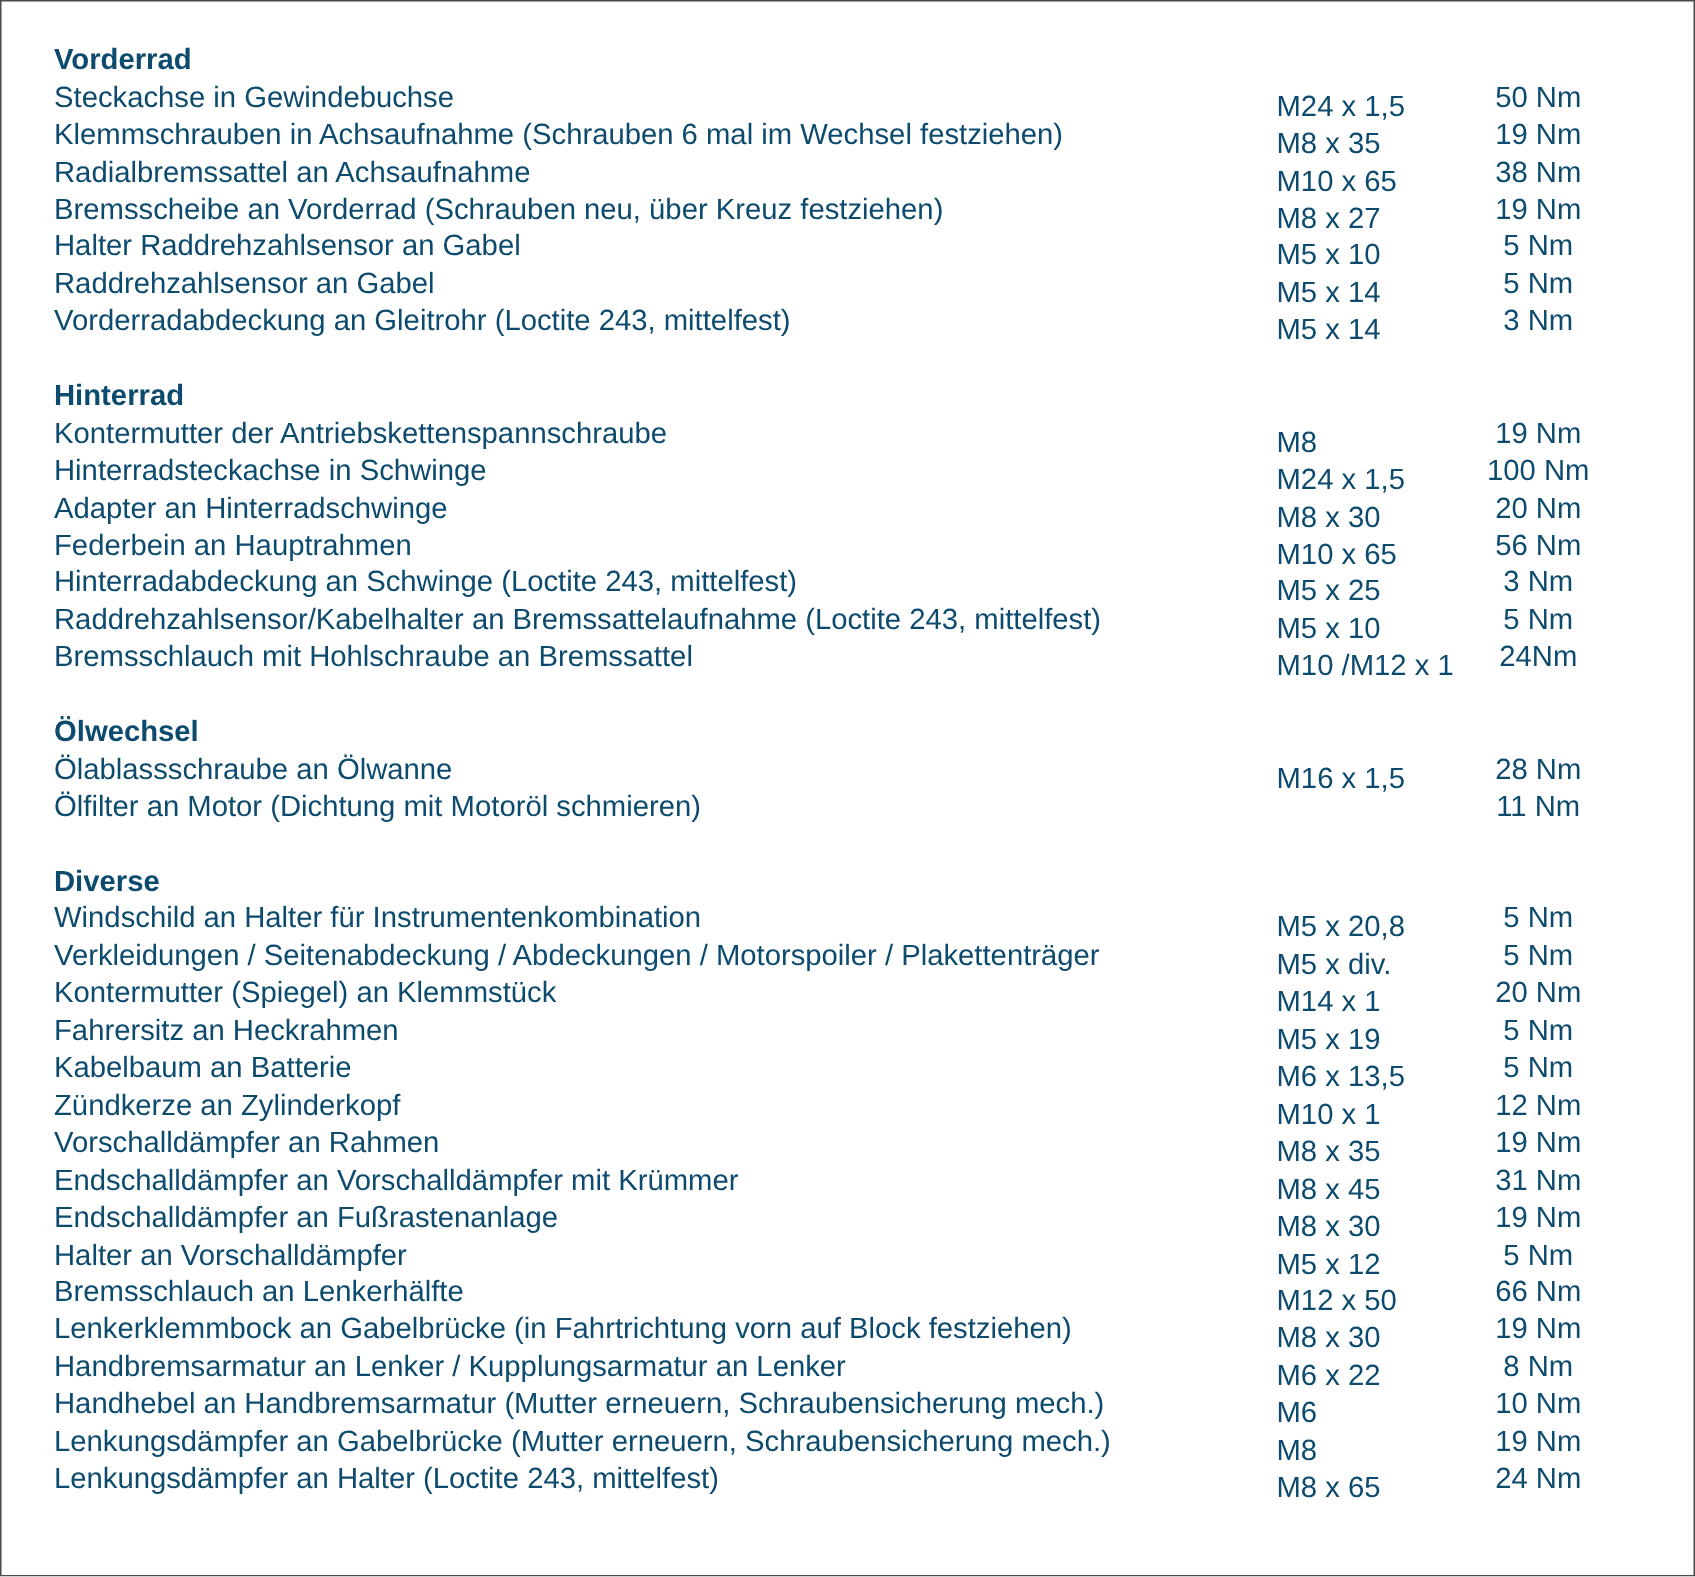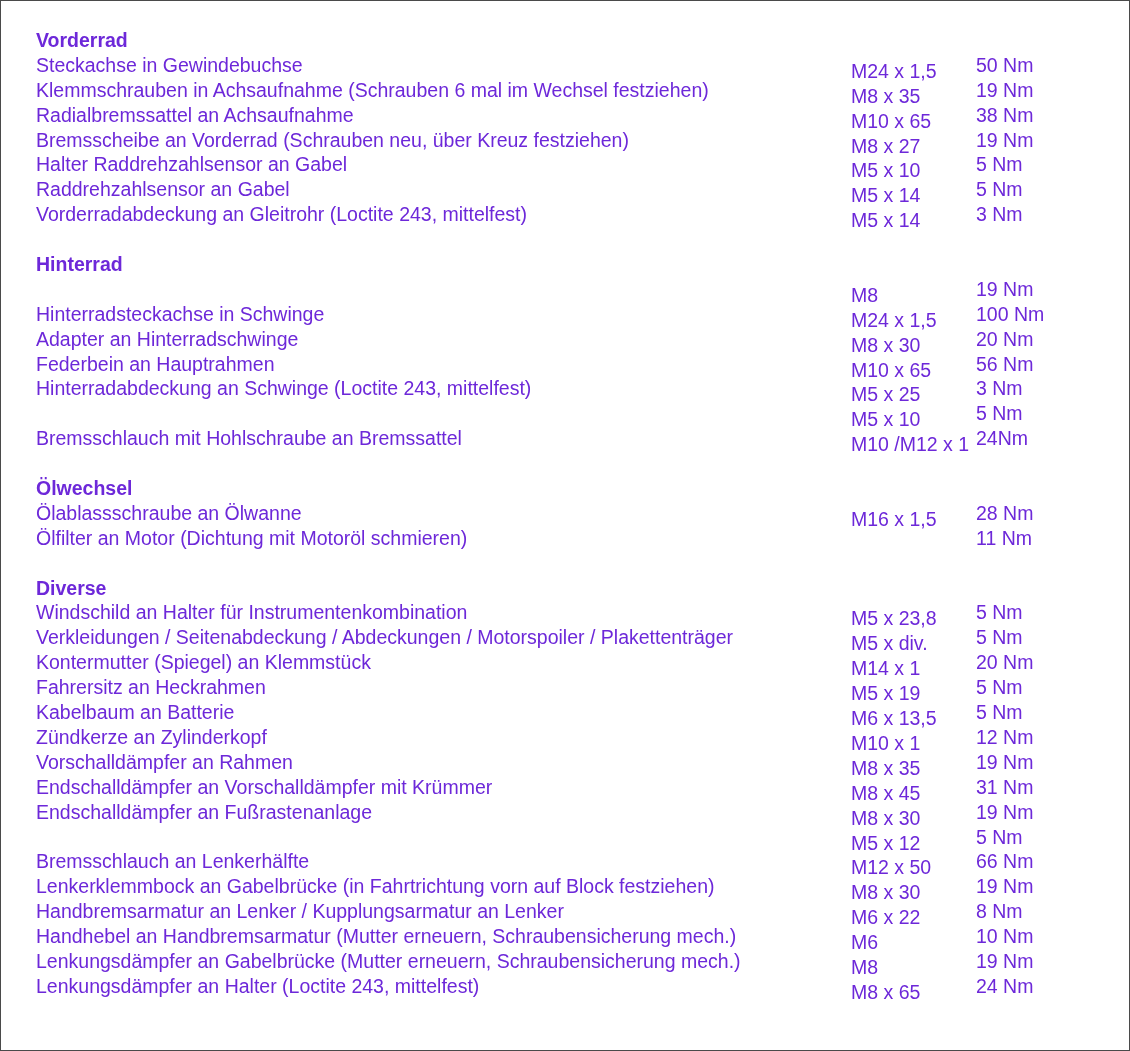--- a/index.html
+++ b/index.html
@@ -8,21 +8,21 @@
       background: #ffffff;
     }
     .page {
       position: relative;
       width: 1128px;
       height: 1049px;
       border: 1px solid #4a4a4a;
       background: #ffffff;
       font-family: "Liberation Sans", sans-serif;
       font-size: 19.5px;
-      color: #6d28d9;
+      color: #0c4a6e;
       overflow: hidden;
     }
     .content {
       position: absolute;
       left: 35px;
       top: 27px;
       width: 1060px;
     }
     .section {
       margin: 0 0 24.9px 0;
@@ -47,21 +47,21 @@
     .row .thread {
       position: absolute;
       left: 815px;
       top: 6px;
     }
     .row .torque {
       position: absolute;
       left: 940px;
       width: 99px;
       top: 0;
-      text-align: left;
+      text-align: center;
     }
   </style>
 </head>
 <body>
 
 <div class="page">
   <div class="content" id="content">
       <div class="section">
         <div class="section-title">Vorderrad</div>
         <div class="row">
@@ -96,20 +96,21 @@
         </div>
         <div class="row">
           <span class="desc">Vorderradabdeckung an Gleitrohr (Loctite 243, mittelfest)</span>
           <span class="thread">M5 x 14</span>
           <span class="torque">3 Nm</span>
         </div>
       </div>
       <div class="section">
         <div class="section-title">Hinterrad</div>
         <div class="row">
+          <span class="desc">Kontermutter der Antriebskettenspannschraube</span>
           <span class="thread">M8</span>
           <span class="torque">19 Nm</span>
         </div>
         <div class="row">
           <span class="desc">Hinterradsteckachse in Schwinge</span>
           <span class="thread">M24 x 1,5</span>
           <span class="torque">100 Nm</span>
         </div>
         <div class="row">
           <span class="desc">Adapter an Hinterradschwinge</span>
@@ -120,20 +121,21 @@
           <span class="desc">Federbein an Hauptrahmen</span>
           <span class="thread">M10 x 65</span>
           <span class="torque">56 Nm</span>
         </div>
         <div class="row">
           <span class="desc">Hinterradabdeckung an Schwinge  (Loctite 243, mittelfest)</span>
           <span class="thread">M5 x 25</span>
           <span class="torque">3 Nm</span>
         </div>
         <div class="row">
+          <span class="desc">Raddrehzahlsensor/Kabelhalter an Bremssattelaufnahme (Loctite 243, mittelfest)</span>
           <span class="thread">M5 x 10</span>
           <span class="torque">5 Nm</span>
         </div>
         <div class="row">
           <span class="desc">Bremsschlauch mit Hohlschraube an Bremssattel</span>
           <span class="thread">M10 /M12 x 1</span>
           <span class="torque">24Nm</span>
         </div>
       </div>
       <div class="section">
@@ -146,21 +148,21 @@
         <div class="row">
           <span class="desc">Ölfilter an Motor (Dichtung mit Motoröl schmieren)</span>
           <span class="thread"></span>
           <span class="torque">11 Nm</span>
         </div>
       </div>
       <div class="section">
         <div class="section-title">Diverse</div>
         <div class="row">
           <span class="desc">Windschild an Halter für Instrumentenkombination</span>
-          <span class="thread">M5 x 23,8</span>
+          <span class="thread">M5 x 20,8</span>
           <span class="torque">5 Nm</span>
         </div>
         <div class="row">
           <span class="desc">Verkleidungen / Seitenabdeckung / Abdeckungen / Motorspoiler / Plakettenträger</span>
           <span class="thread">M5 x div.</span>
           <span class="torque">5 Nm</span>
         </div>
         <div class="row">
           <span class="desc">Kontermutter (Spiegel) an Klemmstück</span>
           <span class="thread">M14 x 1</span>
@@ -190,20 +192,21 @@
           <span class="desc">Endschalldämpfer an Vorschalldämpfer mit Krümmer</span>
           <span class="thread">M8 x 45</span>
           <span class="torque">31 Nm</span>
         </div>
         <div class="row">
           <span class="desc">Endschalldämpfer an Fußrastenanlage</span>
           <span class="thread">M8 x 30</span>
           <span class="torque">19 Nm</span>
         </div>
         <div class="row">
+          <span class="desc">Halter an Vorschalldämpfer</span>
           <span class="thread">M5 x 12</span>
           <span class="torque">5 Nm</span>
         </div>
         <div class="row">
           <span class="desc">Bremsschlauch an Lenkerhälfte</span>
           <span class="thread">M12 x 50</span>
           <span class="torque">66 Nm</span>
         </div>
         <div class="row">
           <span class="desc">Lenkerklemmbock an Gabelbrücke (in Fahrtrichtung vorn auf Block festziehen)</span>

